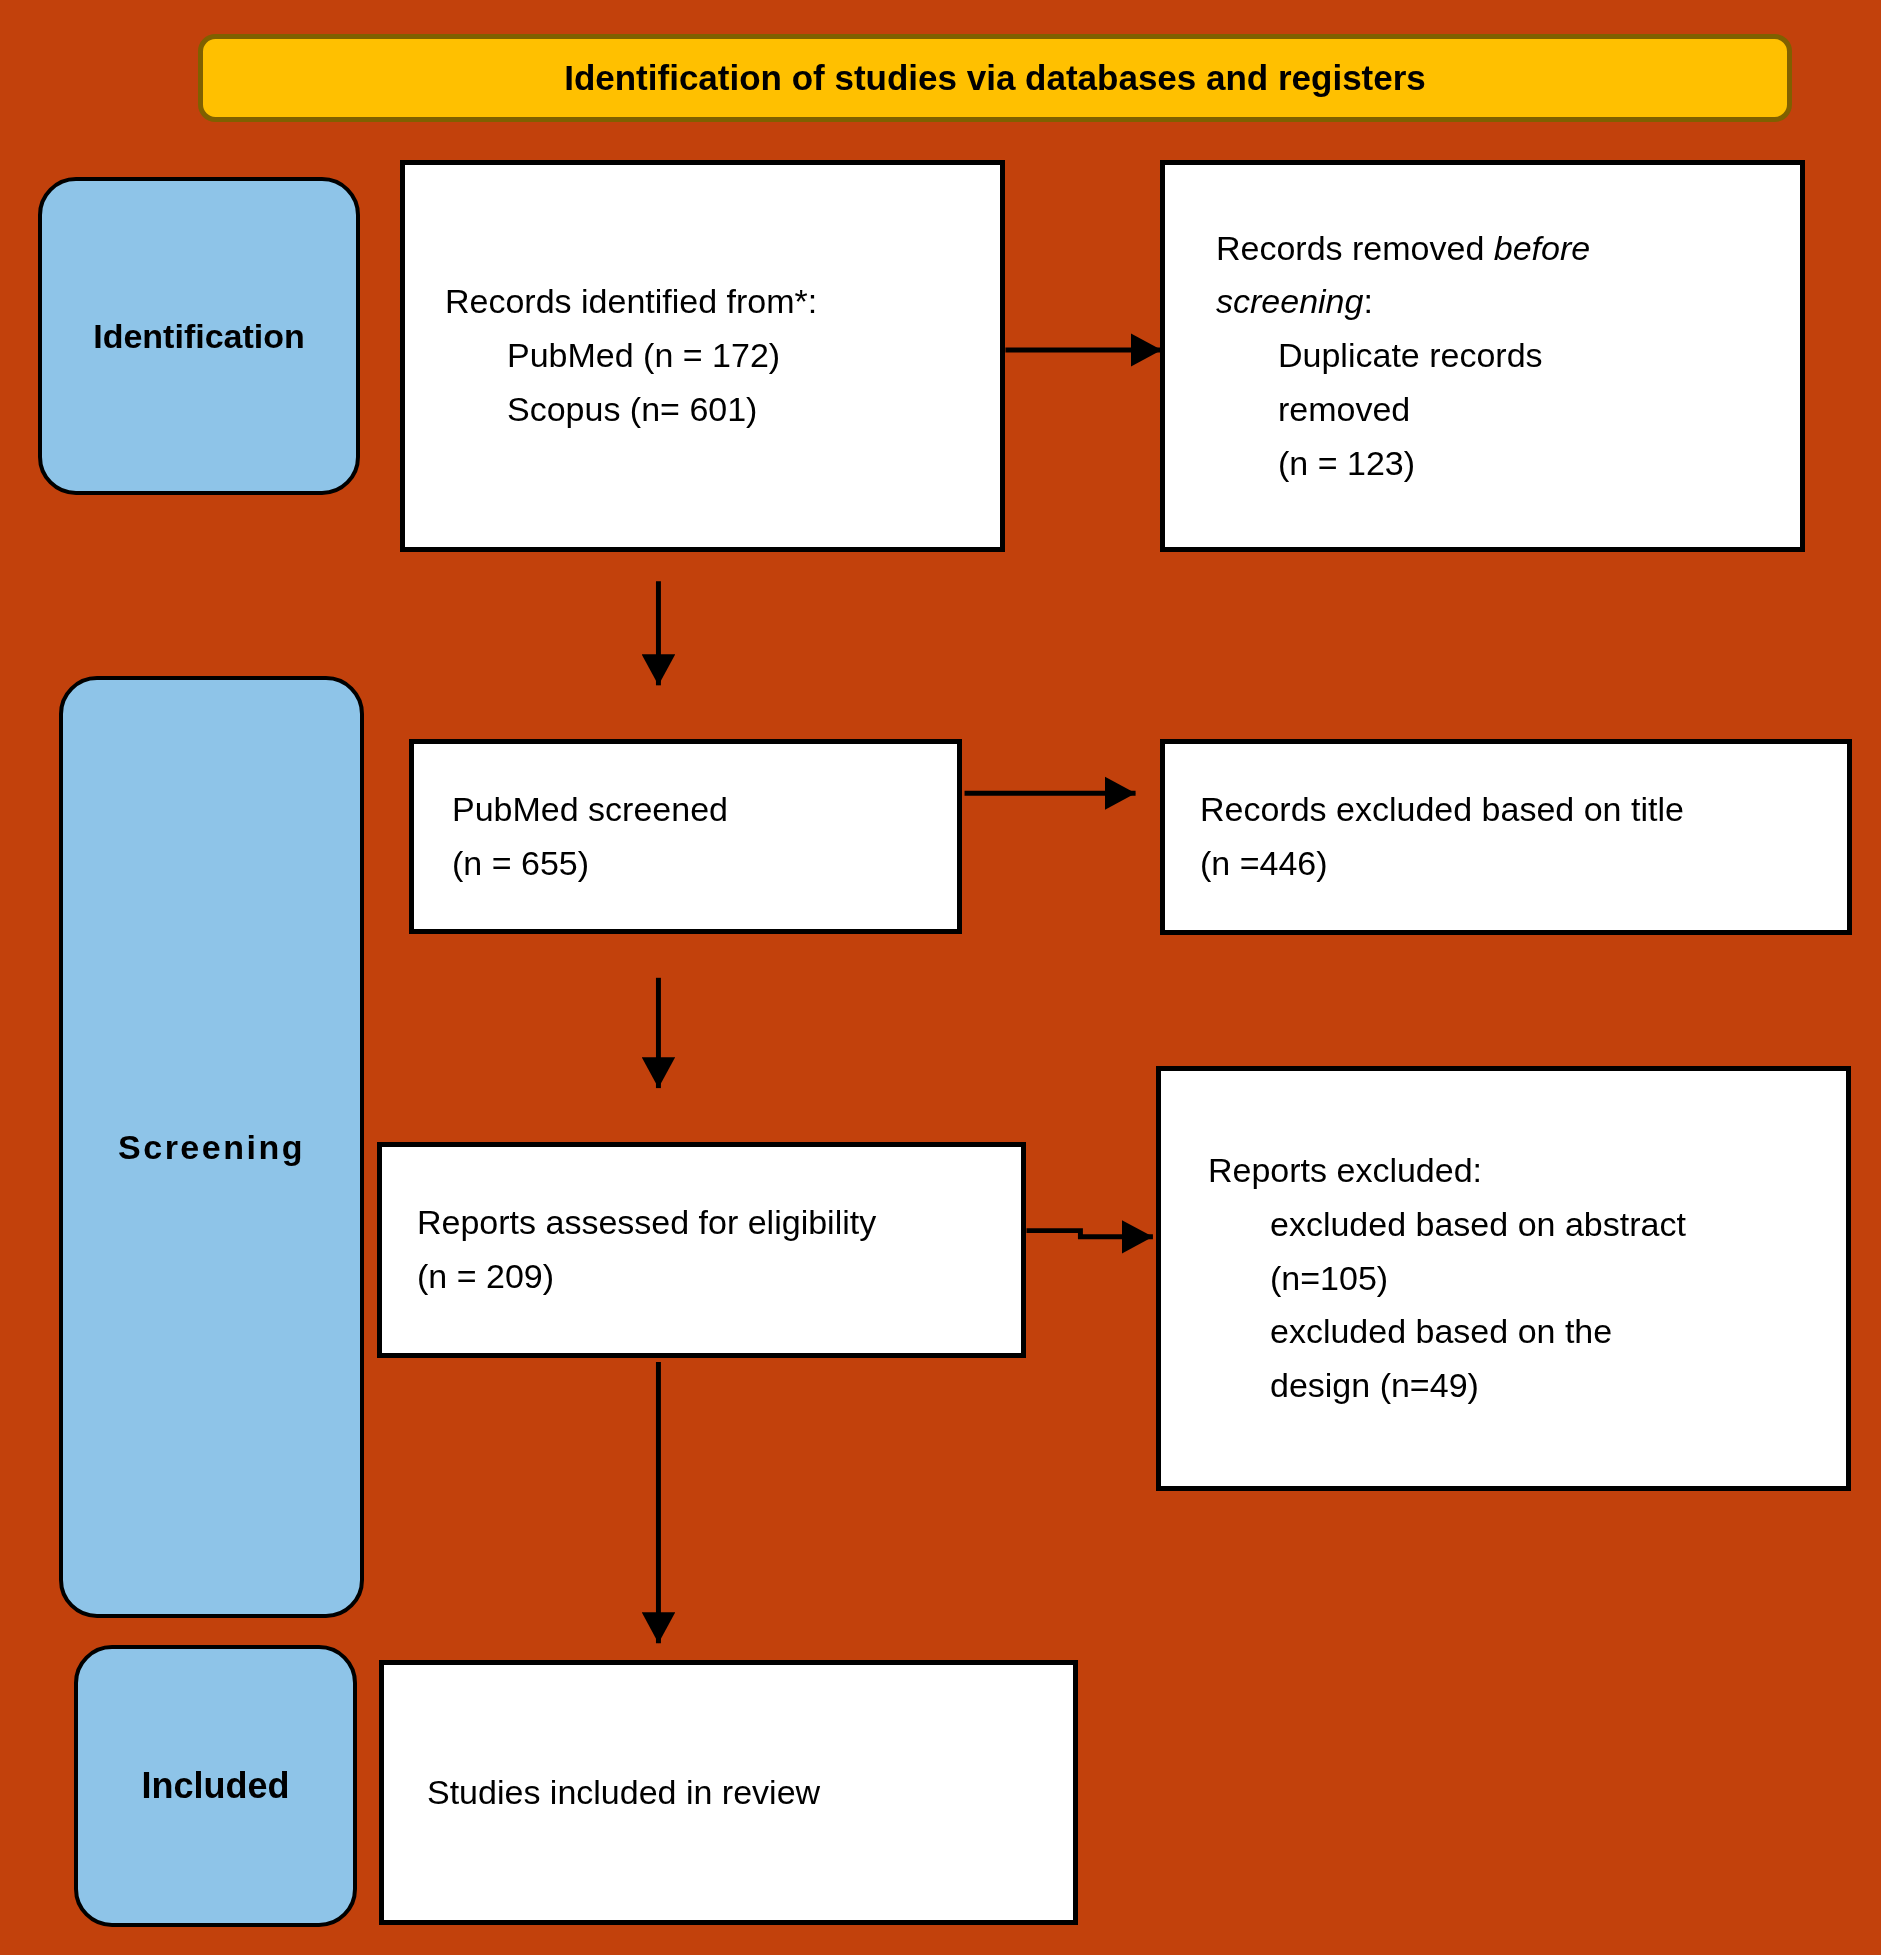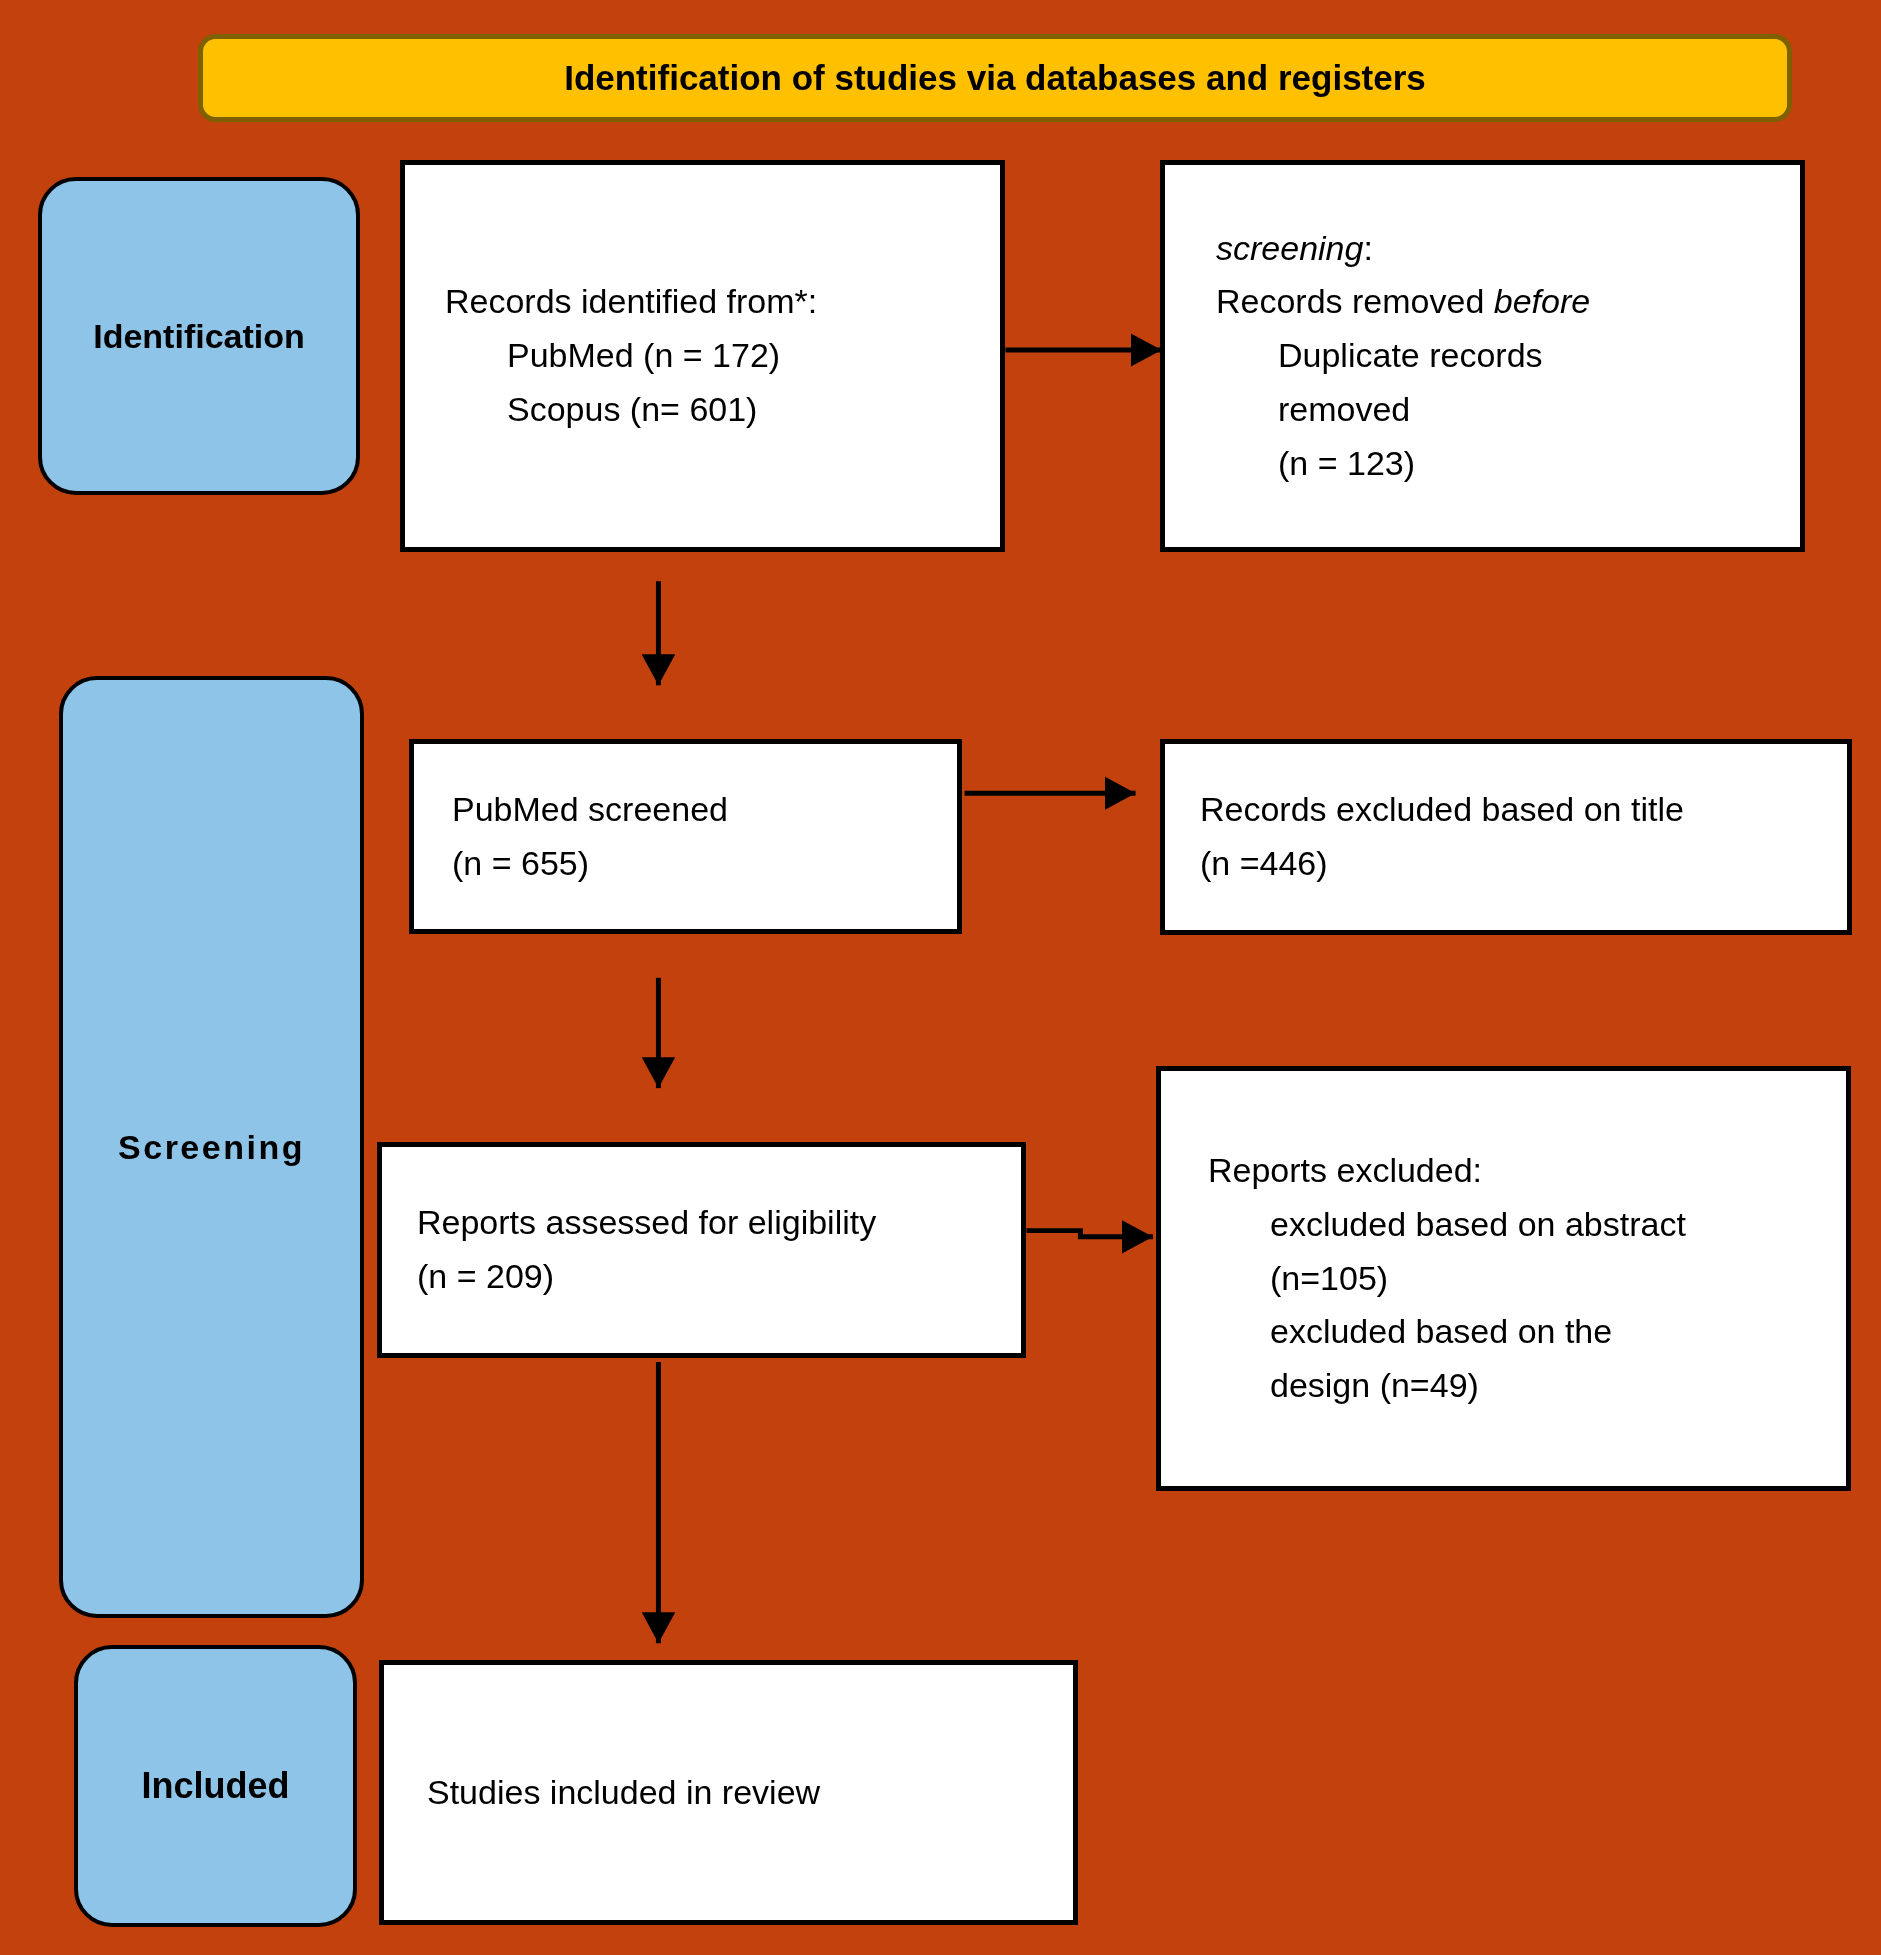--- a/index.html
+++ b/index.html
@@ -87,22 +87,22 @@
     <span>Included</span>
   </div>
 
   <div class="wbox" id="box-records-identified">
     <div>Records identified from*:</div>
     <div class="indent">PubMed (n = 172)</div>
     <div class="indent">Scopus (n= 601)</div>
   </div>
 
   <div class="wbox" id="box-records-removed">
+    <div><span>Records removed </span><span class="italic">before</span></div>
     <div><span class="italic">screening</span><span>:</span></div>
-    <div><span>Records removed </span><span class="italic">before</span></div>
     <div class="indent">Duplicate records</div>
     <div class="indent">removed</div>
     <div class="indent">(n = 123)</div>
   </div>
 
   <div class="wbox" id="box-records-screened">
     <div>PubMed screened</div>
     <div>(n = 655)</div>
   </div>
 

